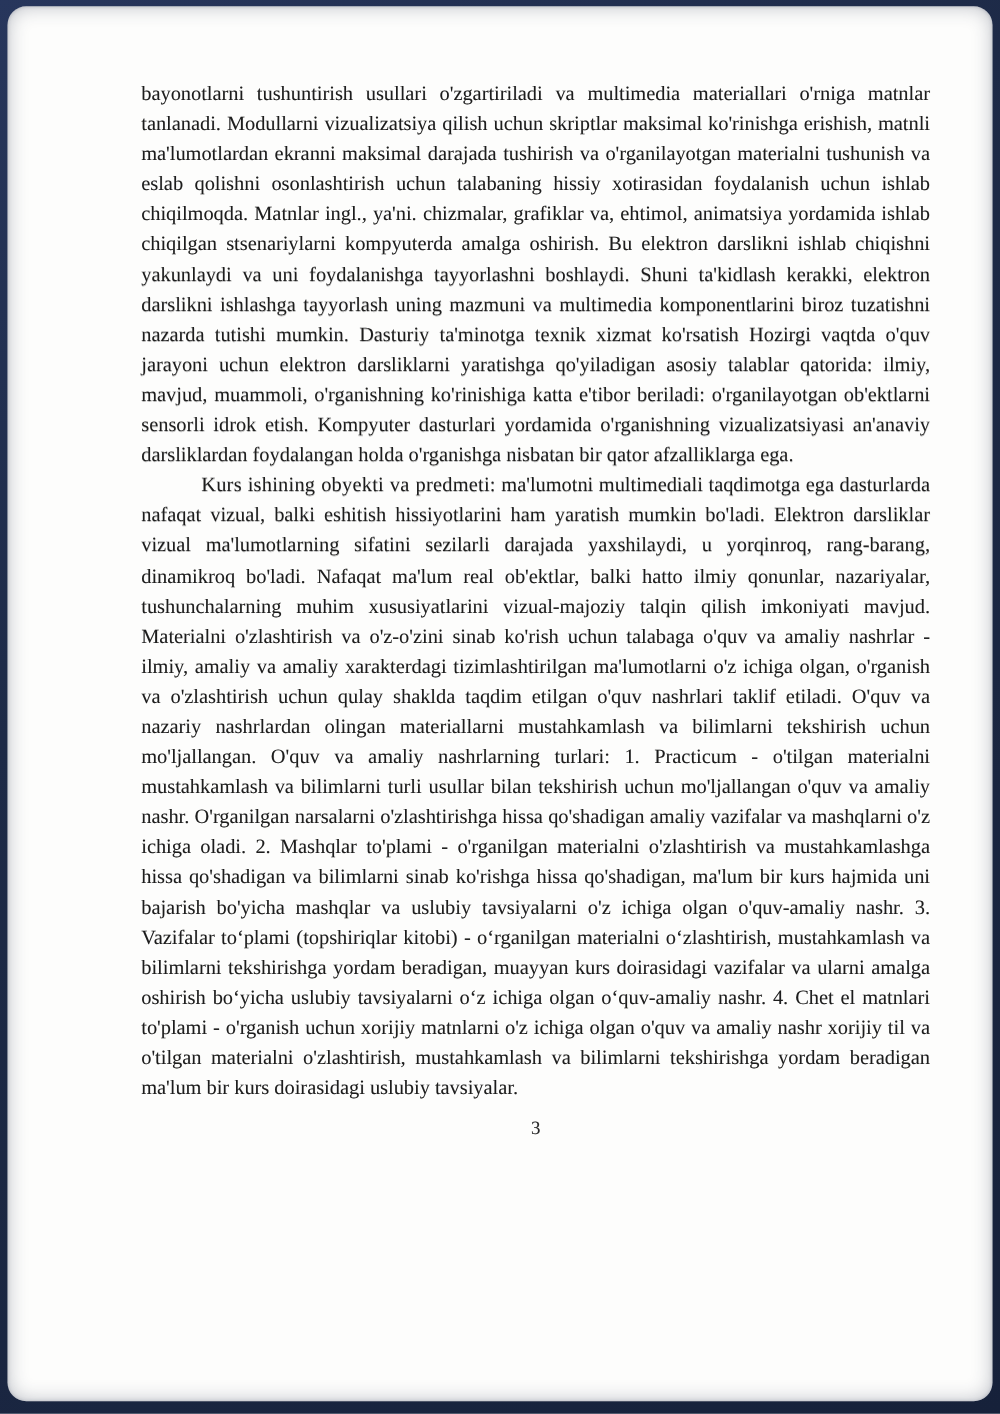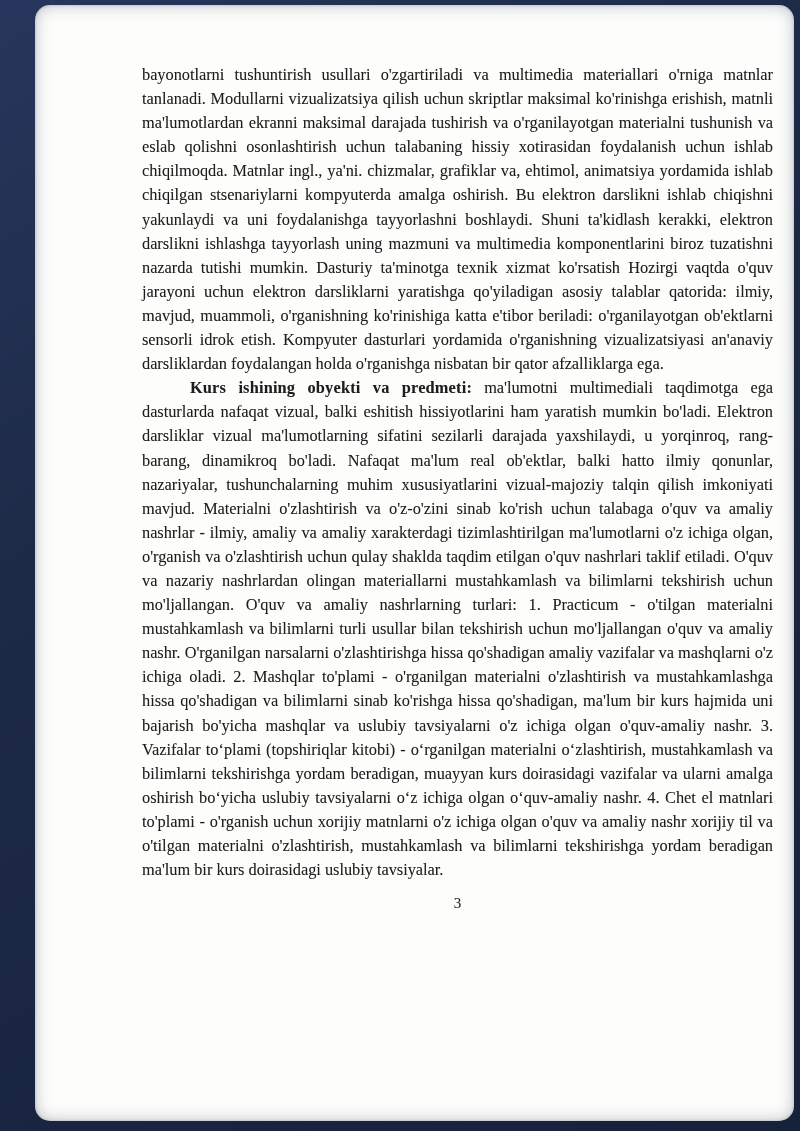--- a/index.html
+++ b/index.html
@@ -21,21 +21,20 @@
   .page {
     position: absolute;
     left: 6px;
     top: 5px;
     right: 6px;
     bottom: 10px;
     background: #fdfdfc;
     border-radius: 15px;
     box-shadow: inset 0 0 16px rgba(35, 46, 72, 0.30),
                 inset 0 0 3px rgba(35, 46, 72, 0.25);
-    margin-left: 29px;
   }
   .text-block {
     position: absolute;
     left: 107px;   
     top: 58px;     
     width: 631px;
     text-align: justify;
     font-size: 16.3px;
     line-height: 24.1px;
     color: #1d1d1d;
@@ -43,21 +42,21 @@
     hyphens: none;
   }
   .para {
     margin: 0;
     padding: 0;
   }
   .para.indented {
     text-indent: 48px;
   }
   .para b {
-    font-weight: bold;
+    font-weight: normal;
     letter-spacing: 0.2px;
   }
   .page-number {
     margin-top: 9px;
     width: 631px;
     text-align: center;
     font-size: 15px;
     color: #2a2a2a;
   }
 </style>

